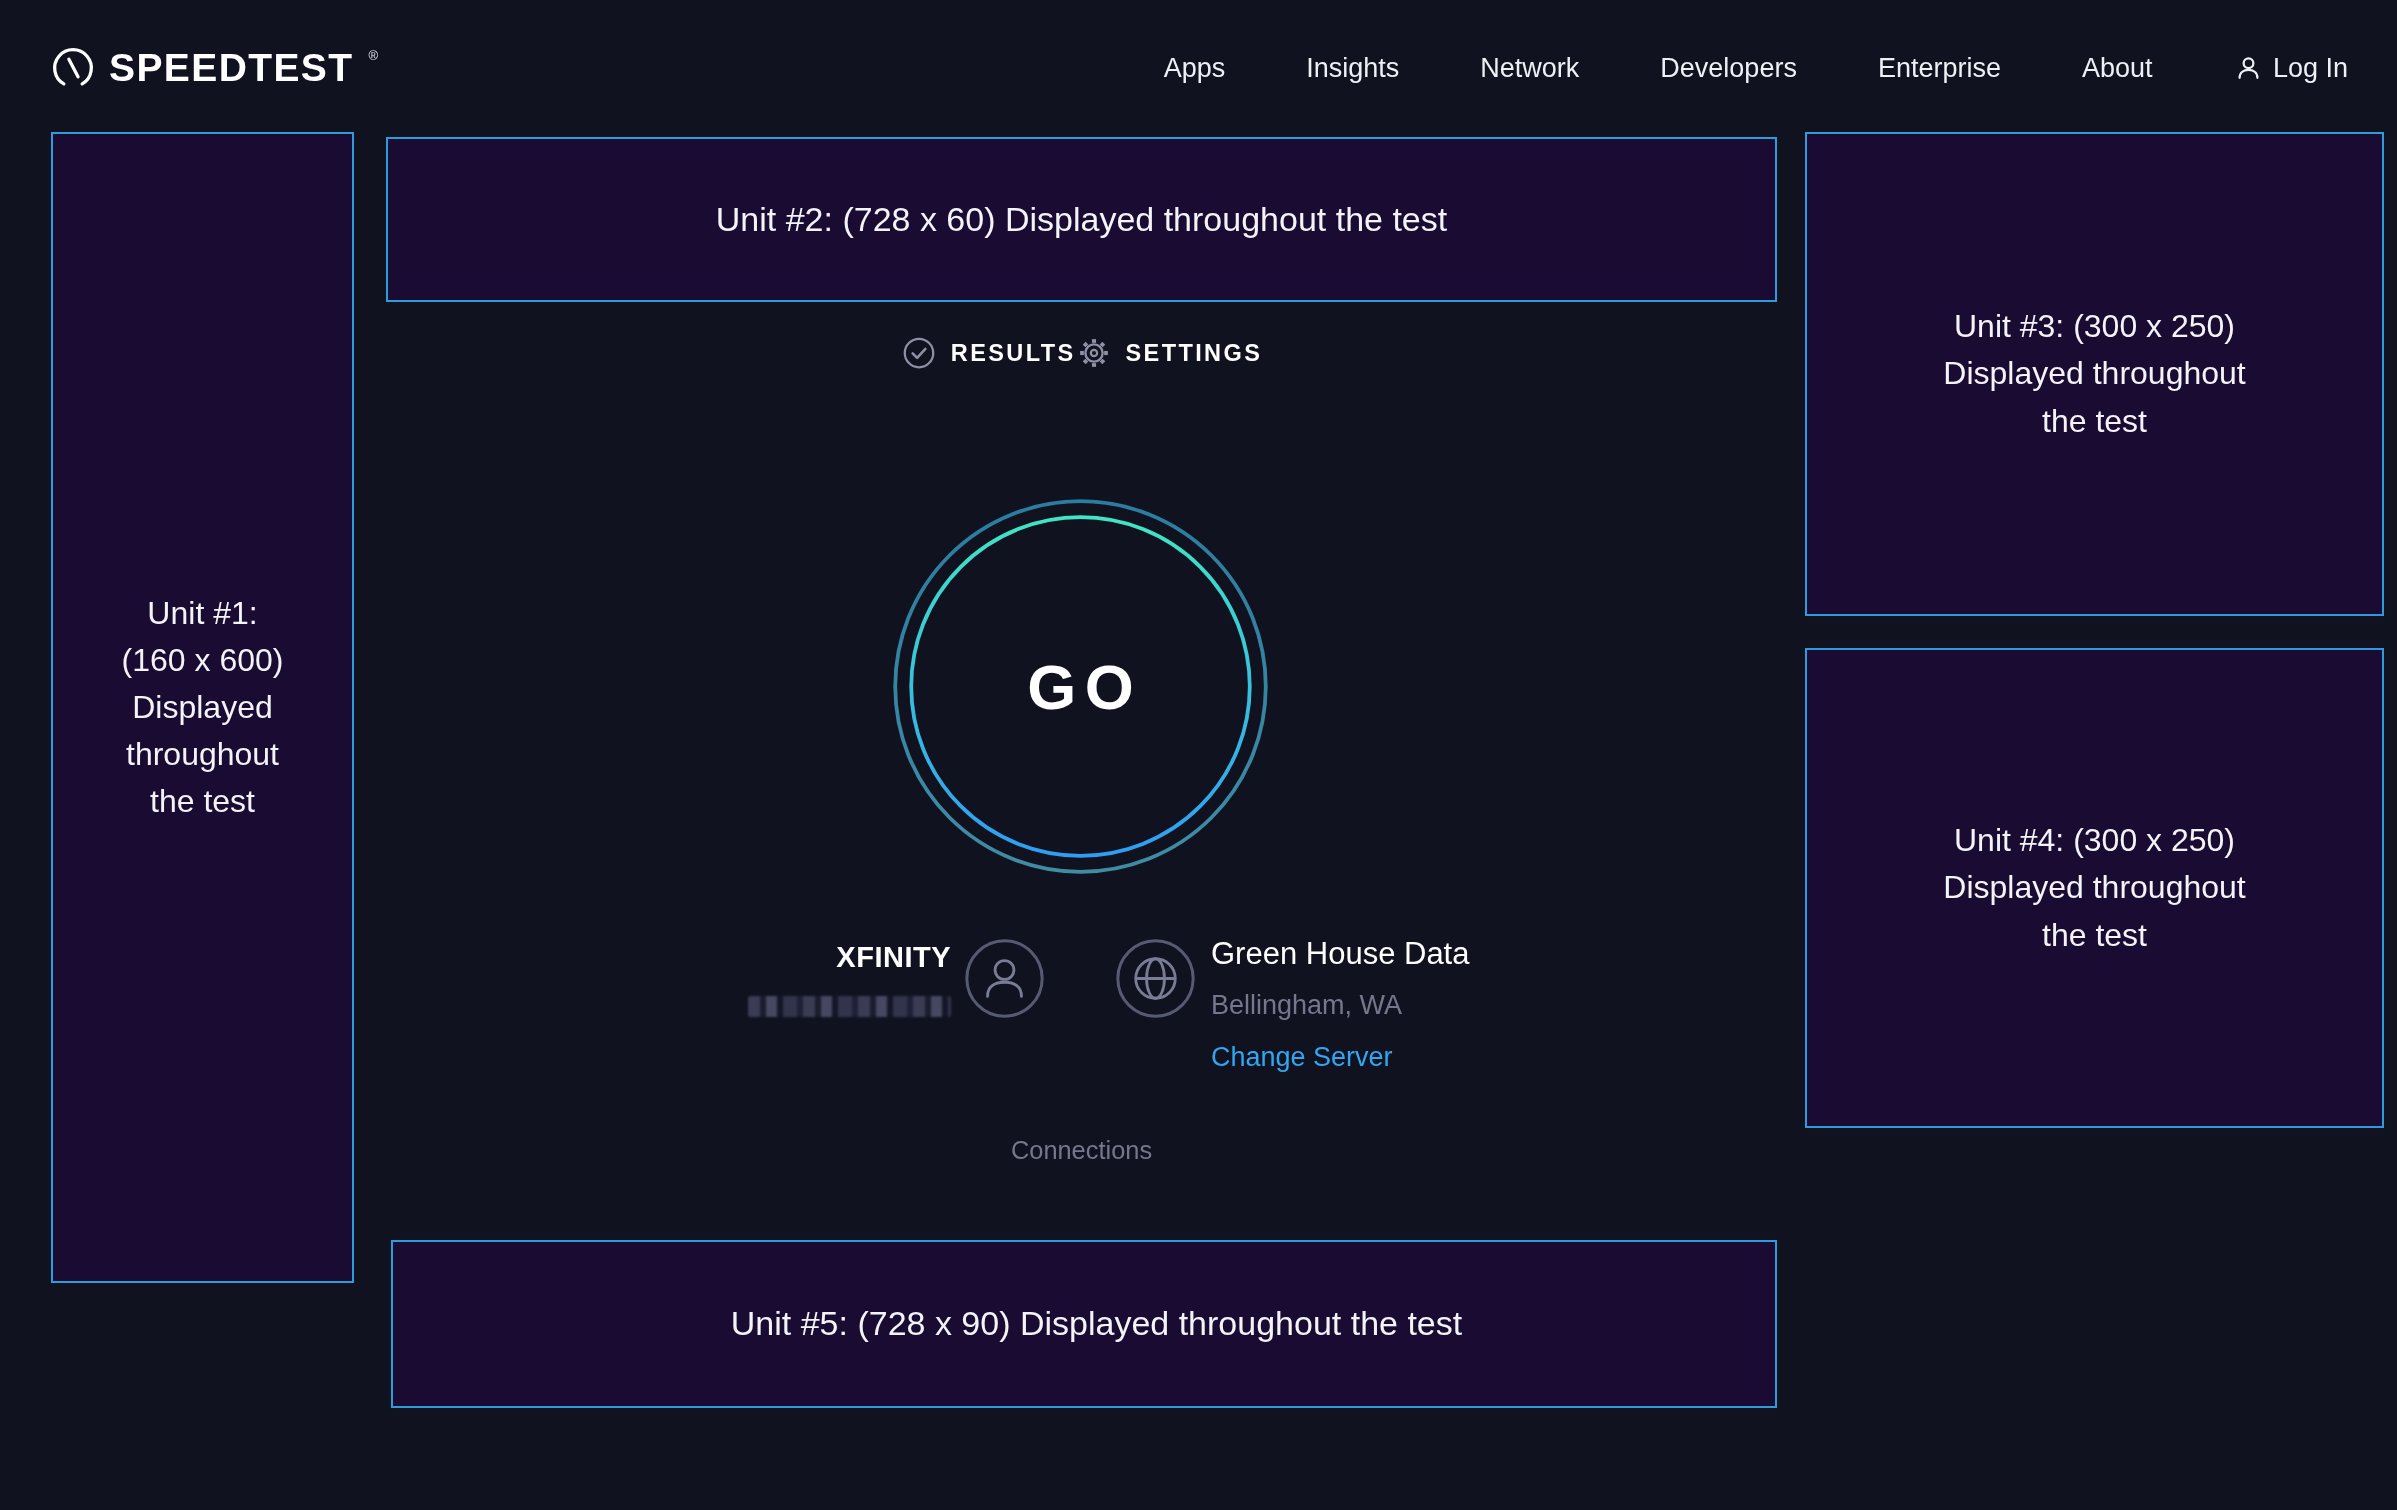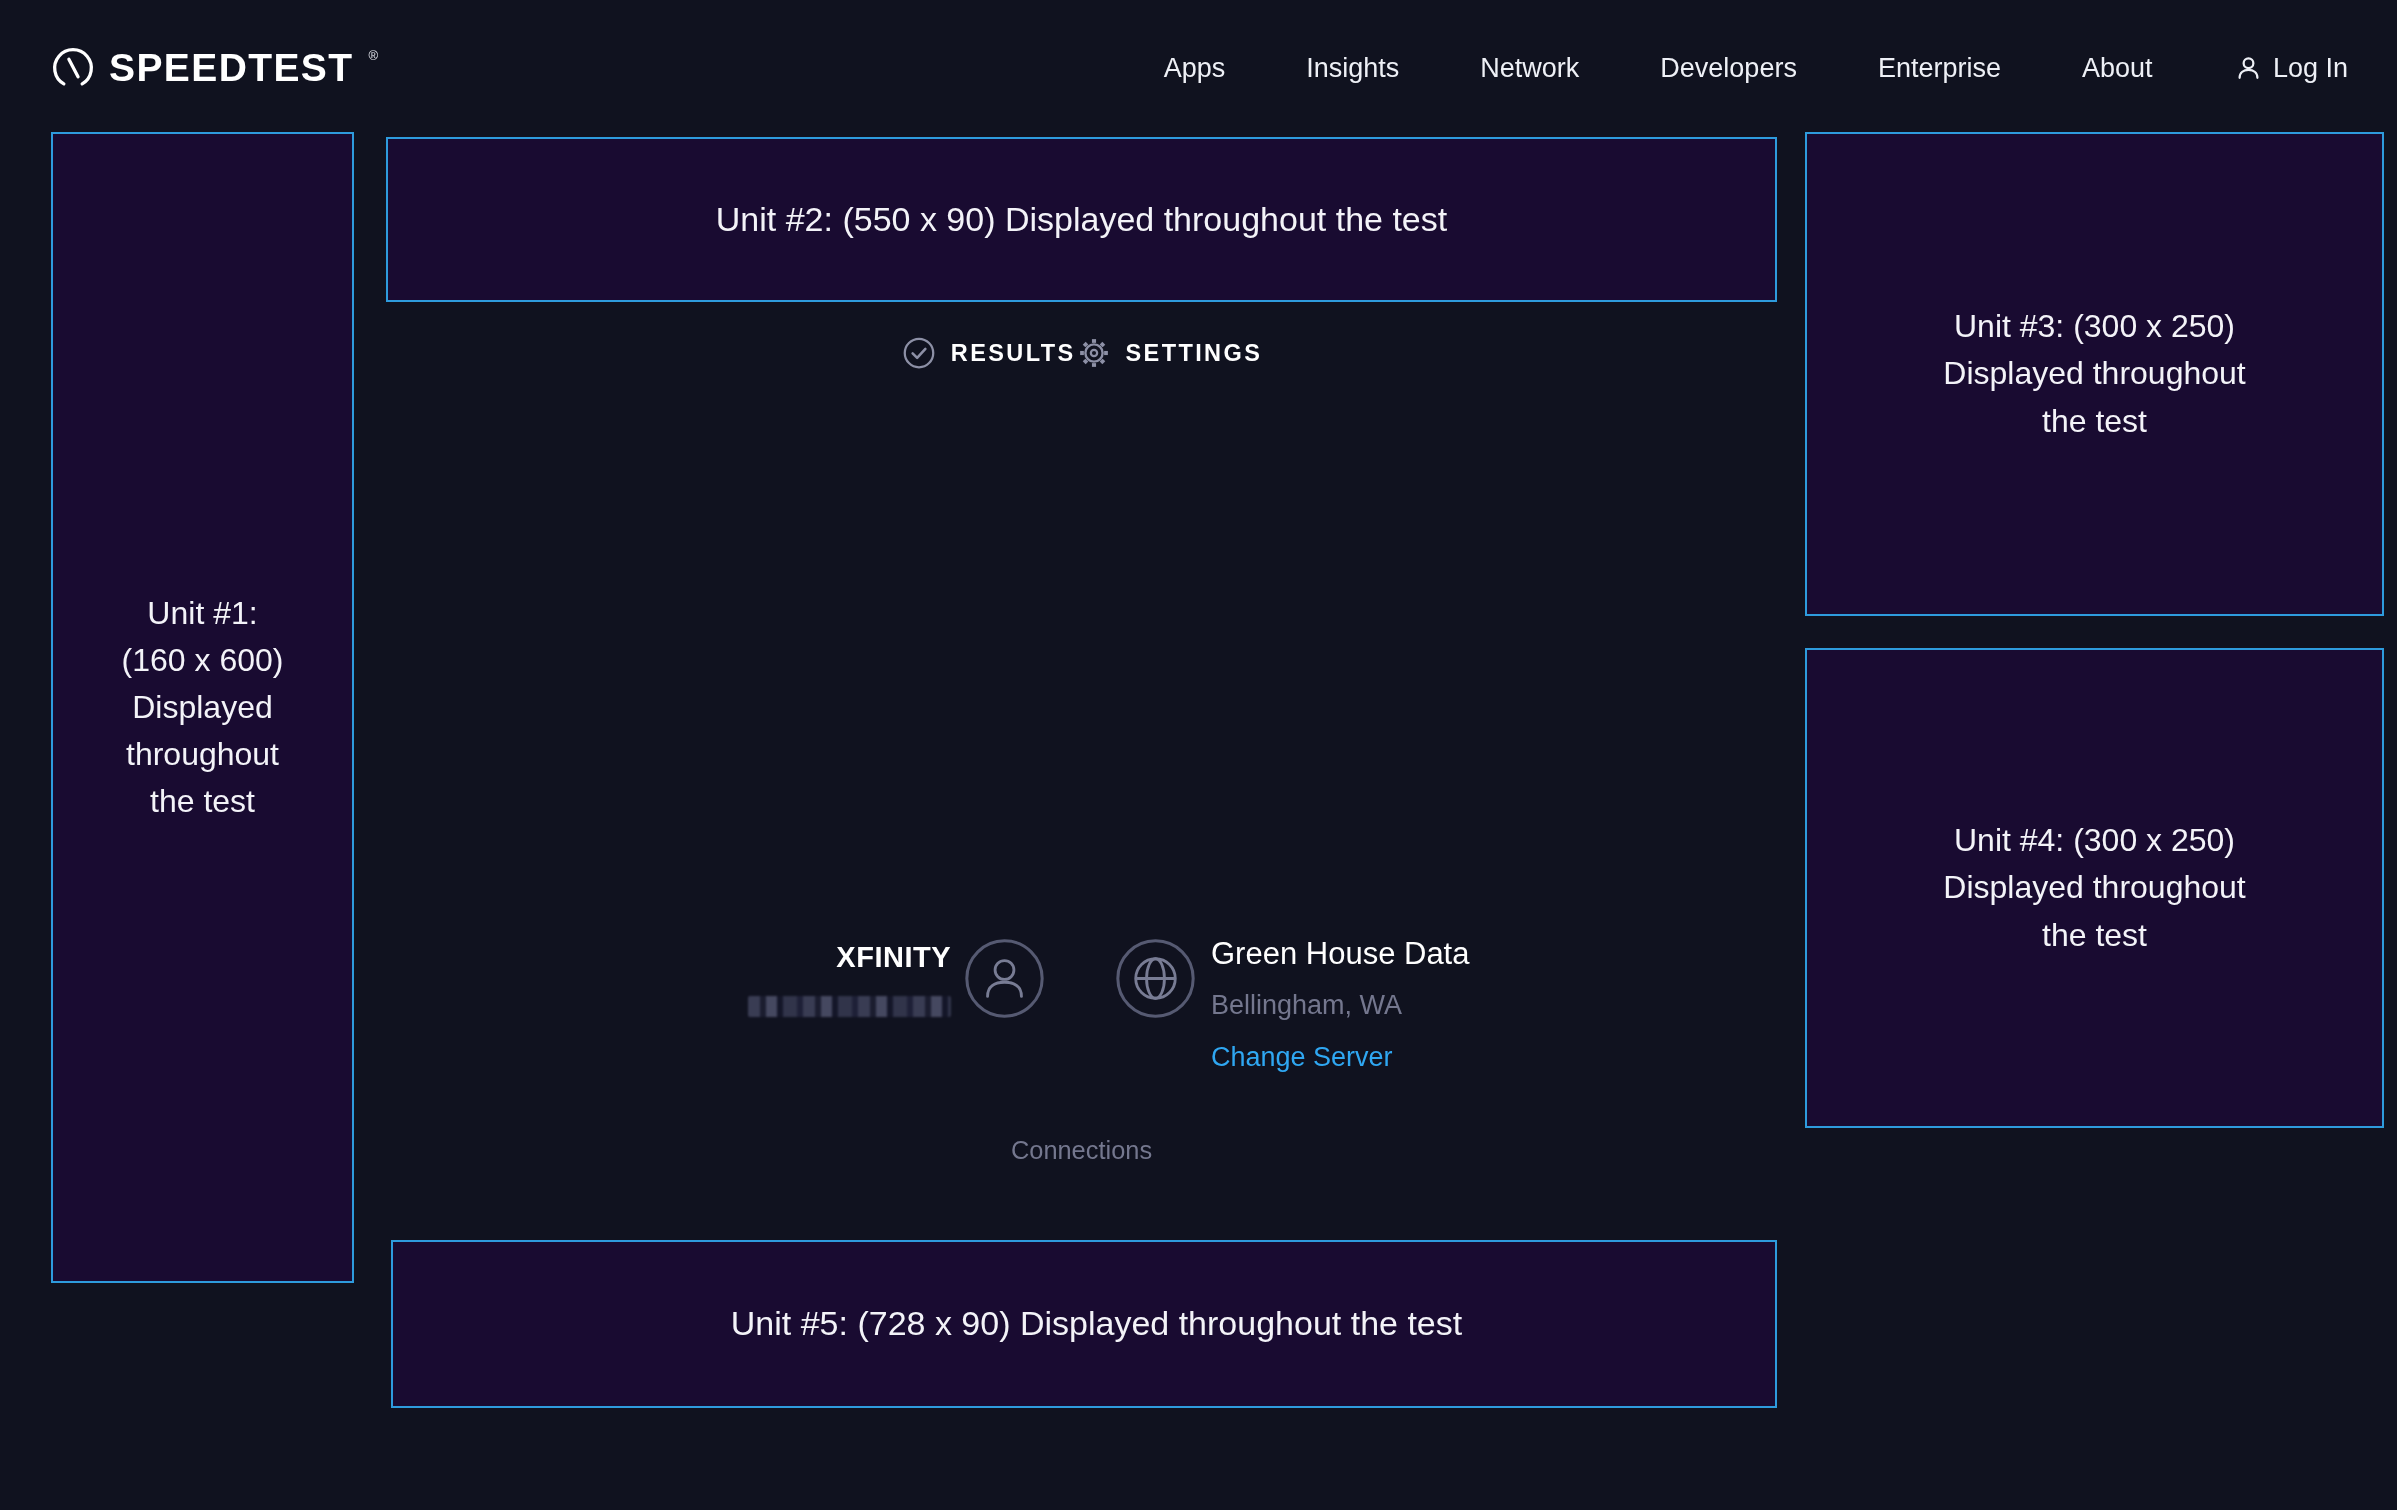--- a/index.html
+++ b/index.html
@@ -118,21 +118,21 @@
   </header>
 
   <div class="ad" id="ad1">
     <div class="ad-label">Unit #1:
 (160 x 600)
 Displayed
 throughout
 the test</div>
   </div>
   <div class="ad" id="ad2">
-    <div class="ad-label one-line">Unit #2: (550 x 90) Displayed throughout the test</div>
+    <div class="ad-label one-line">Unit #2: (728 x 60) Displayed throughout the test</div>
   </div>
   <div class="ad" id="ad3">
     <div class="ad-label">Unit #3: (300 x 250)
 Displayed throughout
 the test</div>
   </div>
   <div class="ad" id="ad4">
     <div class="ad-label">Unit #4: (300 x 250)
 Displayed throughout
 the test</div>
@@ -161,20 +161,37 @@
           <line x1="0" y1="-13.5" x2="0" y2="-18.5" stroke-width="5.5"></line>
           <line x1="9.55" y1="-9.55" x2="13.08" y2="-13.08" stroke-width="5.5"></line>
           <circle cx="0" cy="0" r="11.5" stroke-width="3.2" fill="none"></circle>
           <circle cx="0" cy="0" r="4.2" stroke-width="3" fill="none"></circle>
         </g>
       </svg>
       <span class="tab-label">SETTINGS</span>
     </div>
   </div>
 
+  <div class="go">
+    <svg viewBox="0 0 420 420" fill="none">
+      <defs>
+        <linearGradient id="ringInner" x1="0" y1="0" x2="0" y2="1">
+          <stop offset="0" stop-color="#40e5c4"></stop>
+          <stop offset="1" stop-color="#2f9df2"></stop>
+        </linearGradient>
+        <linearGradient id="ringOuter" x1="0" y1="0" x2="0" y2="1">
+          <stop offset="0" stop-color="#2a7da0"></stop>
+          <stop offset="1" stop-color="#3f8ca4"></stop>
+        </linearGradient>
+      </defs>
+      <circle cx="210" cy="210" r="197" stroke="url(#ringOuter)" stroke-width="4"></circle>
+      <circle cx="210" cy="210" r="180" stroke="url(#ringInner)" stroke-width="4"></circle>
+    </svg>
+    <div class="go-label">GO</div>
+  </div>
 
   <div class="meta">
     <div class="isp-name">XFINITY</div>
     <div class="isp-redacted"></div>
 
     <svg class="badge" id="ispIcon" viewBox="0 0 86 86" fill="none">
       <circle cx="43" cy="43" r="40" stroke="#565a72" stroke-width="3.2"></circle>
       <circle cx="43" cy="34" r="10" stroke="#787c94" stroke-width="3"></circle>
       <path d="M25 62 C25 51 33 47 43 47 C53 47 61 51 61 62" stroke="#787c94" stroke-width="3" stroke-linecap="round"></path>
     </svg>

